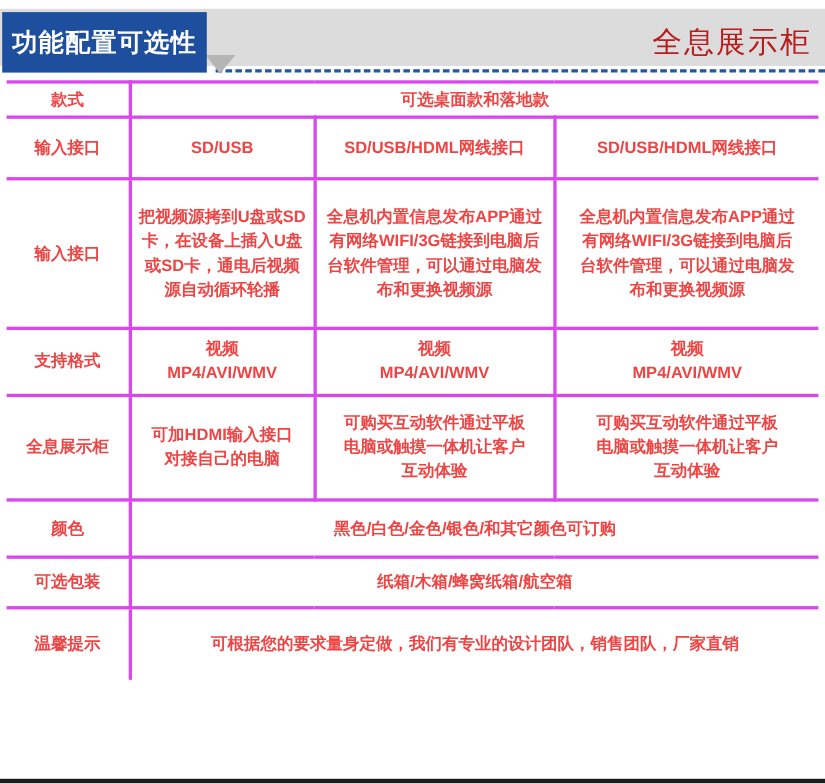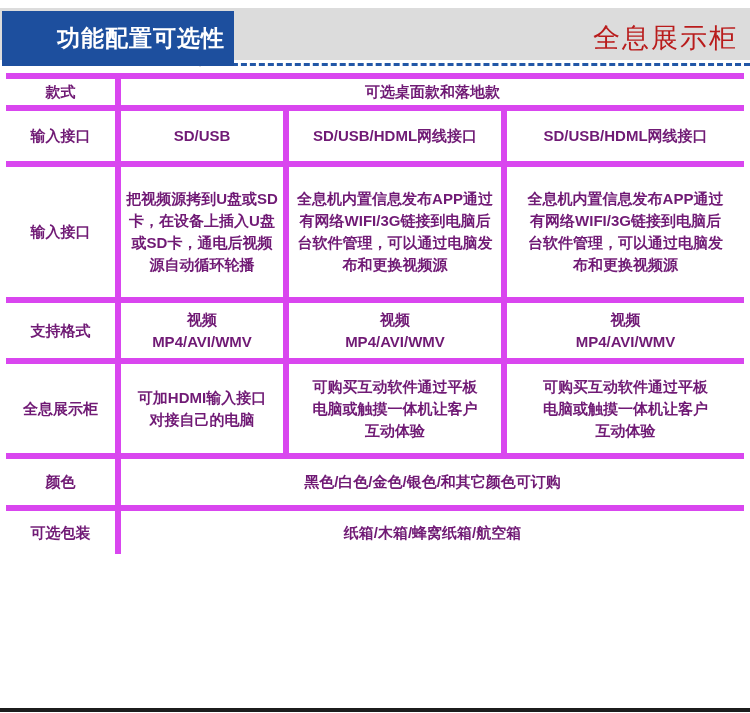--- a/index.html
+++ b/index.html
@@ -7,35 +7,35 @@
     width:750px;height:713px;position:relative;background:#ffffff;
     font-family:"Liberation Sans","DejaVu Sans",sans-serif;
     color:#1a1a1a;overflow:hidden;
   }
   
   .band{position:absolute;top:8px;left:0;width:750px;height:52px;background:#dcdcdc;}
   .fold{position:absolute;top:50px;left:187px;width:28px;height:18px;z-index:1;}
   .title-box{
     position:absolute;top:11px;left:2px;width:186px;height:55px;background:#1d4f9e;
     color:#ffffff;font-size:23px;font-weight:bold;letter-spacing:1px;
-    display:flex;align-items:center;justify-content:center;z-index:2;padding-left:46px;
+    display:flex;align-items:center;justify-content:center;z-index:2;
   }
   .dotted{position:absolute;top:63px;left:196px;width:554px;height:0;border-top:3px dashed #2257a7;}
   .product{
     position:absolute;top:20px;right:12px;font-size:27px;color:#b91c1c;
     letter-spacing:2px;z-index:2;
   }
   
   table.spec{
     position:absolute;top:73px;left:6px;width:738px;
     border-collapse:collapse;table-layout:fixed;
   }
   table.spec td{
-    border:6px solid #d946ef;
-    font-weight:bold;font-size:15px;color:#701a75;
+    border:3px solid #d946ef;
+    font-weight:bold;font-size:15px;color:#ef4444;
     text-align:center;vertical-align:middle;padding:0 4px;
     white-space:pre-line;line-height:22px;
   }
   table.spec td:first-child{border-left:0;}
   table.spec td:last-child{border-right:0;}
   table.spec tr:last-child td{border-bottom:0;}
   .r1{height:32px;} .r2{height:44px;} .r3{height:56px;} .r4{height:136px;}
   .r5{height:61px;} .r6{height:95px;} .r7{height:48px;} .r8{height:52px;}
   .r9{height:46px;} .r10{height:65px;}
   td.left{text-align:left;padding:0 9px;margin-left:48px;}
@@ -117,16 +117,20 @@
 互动体验</td>
   </tr>
   <tr class="r8">
     <td>颜色</td>
     <td colspan="3" class="shift-md">黑色/白色/金色/银色/和其它颜色可订购</td>
   </tr>
   <tr class="r9">
     <td>可选包装</td>
     <td colspan="3" class="shift-sm">纸箱/木箱/蜂窝纸箱/航空箱</td>
   </tr>
+  <tr class="r10">
+    <td>温馨提示</td>
+    <td colspan="3" class="shift-xs">可根据您的要求量身定做，我们有专业的设计团队，销售团队，厂家直销</td>
+  </tr>
 </tbody>
   </table>
 
 <div class="bottom-line"></div>
 
 </body></html>

